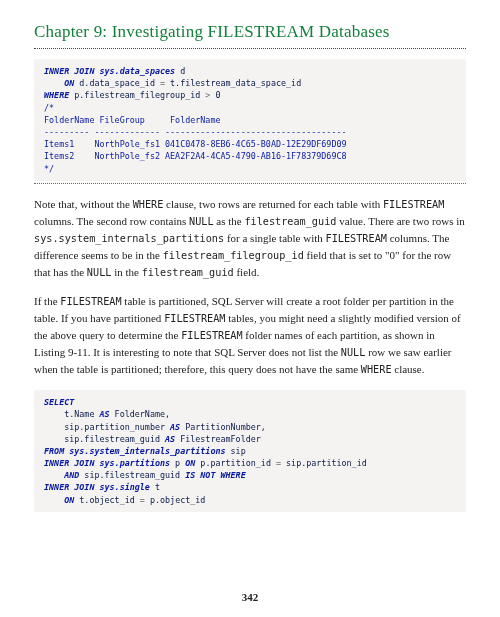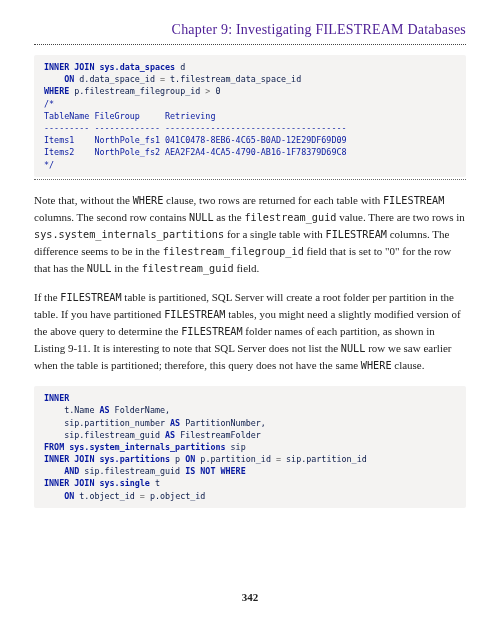--- a/index.html
+++ b/index.html
@@ -11,43 +11,43 @@
   }
   .page {
     width: 500px;
     height: 617px;
     margin: 0 auto;
     box-sizing: border-box;
     padding: 22px 34px 18px 34px;
     position: relative;
   }
   .chapter-title {
-    text-align: right;
-    font-size: 14px;
-    color: #4c1d95;
+    text-align: left;
+    font-size: 17px;
+    color: #15803d;
     letter-spacing: 0.2px;
     padding-bottom: 4px;
   }
   .dotted-rule {
     border: none;
     border-top: 1px dotted #444;
     margin: 2px 0 10px 0;
   }
   .code-box {
     background: #f4f3f2;
     border-radius: 2px;
     padding: 6px 8px 6px 10px;
     font-family: Consolas, Menlo, monospace;
     font-size: 8.4px;
     line-height: 1.45;
     white-space: pre;
     overflow: hidden;
     color: #0a1a4a;
   }
-  .kw { color: #0719a0; font-weight: bold; }
+  .kw { color: #0719a0; font-weight: bold; font-style: italic; }
   .op { color: #707070; }
   .id { color: #0a1a4a; }
   .num { color: #0a1a4a; }
   .cmt { color: #0719a0; }
   .listing-caption {
     font-size: 9.2px;
     color: #333;
     margin: 8px 0 6px 0;
     line-height: 1.4;
   }
@@ -84,37 +84,37 @@
 
 <div class="page">
 
   <div class="chapter-title">Chapter 9: Investigating FILESTREAM Databases</div>
   <hr class="dotted-rule">
 
   <div class="code-box"><span class="kw">INNER JOIN</span><span class="kw"> sys.data_spaces</span><span class="id"> d</span>
 <span class="kw">    ON</span><span class="id"> d.data_space_id </span><span class="op">=</span><span class="id"> t.filestream_data_space_id</span>
 <span class="kw">WHERE</span><span class="id"> p.filestream_filegroup_id </span><span class="op">&gt;</span><span class="num"> 0</span>
 <span class="cmt">/*</span>
-<span class="cmt">TableName FileGroup     Retrieving</span>
+<span class="cmt">FolderName FileGroup     FolderName</span>
 <span class="cmt">--------- ------------- ------------------------------------</span>
 <span class="cmt">Items1    NorthPole_fs1 041C0478-8EB6-4C65-B0AD-12E29DF69D09</span>
 <span class="cmt">Items2    NorthPole_fs2 AEA2F2A4-4CA5-4790-AB16-1F78379D69C8</span>
 <span class="cmt">*/</span></div>
 
   <hr class="dot-rule-thin">
 
   <p class="body-text">
     <span>Note that, without the </span><span class="mono-inline">WHERE</span><span> clause, two rows are returned for each table with </span><span class="mono-inline">FILESTREAM</span><span> columns. The second row contains </span><span class="mono-inline">NULL</span><span> as the </span><span class="mono-inline">filestream_guid</span><span> value. There are two rows in </span><span class="mono-inline">sys.system_internals_partitions</span><span> for a single table with </span><span class="mono-inline">FILESTREAM</span><span> columns. The difference seems to be in the </span><span class="mono-inline">filestream_filegroup_id</span><span> field that is set to "0" for the row that has the </span><span class="mono-inline">NULL</span><span> in the </span><span class="mono-inline">filestream_guid</span><span> field.</span>
   </p>
 
   <p class="body-text">
     <span>If the </span><span class="mono-inline">FILESTREAM</span><span> table is partitioned, SQL Server will create a root folder per partition in the table. If you have partitioned </span><span class="mono-inline">FILESTREAM</span><span> tables, you might need a slightly modified version of the above query to determine the </span><span class="mono-inline">FILESTREAM</span><span> folder names of each partition, as shown in Listing 9-11. It is interesting to note that SQL Server does not list the </span><span class="mono-inline">NULL</span><span> row we saw earlier when the table is partitioned; therefore, this query does not have the same </span><span class="mono-inline">WHERE</span><span> clause.</span>
   </p>
 
-  <div class="code-box"><span class="kw">INNER</span>
+  <div class="code-box"><span class="kw">SELECT</span>
 <span class="id">    t.Name </span><span class="kw">AS</span><span class="id"> FolderName,</span>
 <span class="id">    sip.partition_number </span><span class="kw">AS</span><span class="id"> PartitionNumber,</span>
 <span class="id">    sip.filestream_guid </span><span class="kw">AS</span><span class="id"> FilestreamFolder</span>
 <span class="kw">FROM</span><span class="kw"> sys.system_internals_partitions</span><span class="id"> sip</span>
 <span class="kw">INNER JOIN</span><span class="kw"> sys.partitions</span><span class="id"> p </span><span class="kw">ON</span><span class="id"> p.partition_id </span><span class="op">=</span><span class="id"> sip.partition_id</span>
 <span class="kw">    AND</span><span class="id"> sip.filestream_guid </span><span class="kw">IS NOT WHERE</span>
 <span class="kw">INNER JOIN</span><span class="kw"> sys.single</span><span class="id"> t</span>
 <span class="kw">    ON</span><span class="id"> t.object_id </span><span class="op">=</span><span class="id"> p.object_id</span></div>
 
   <div class="page-number">342</div>

